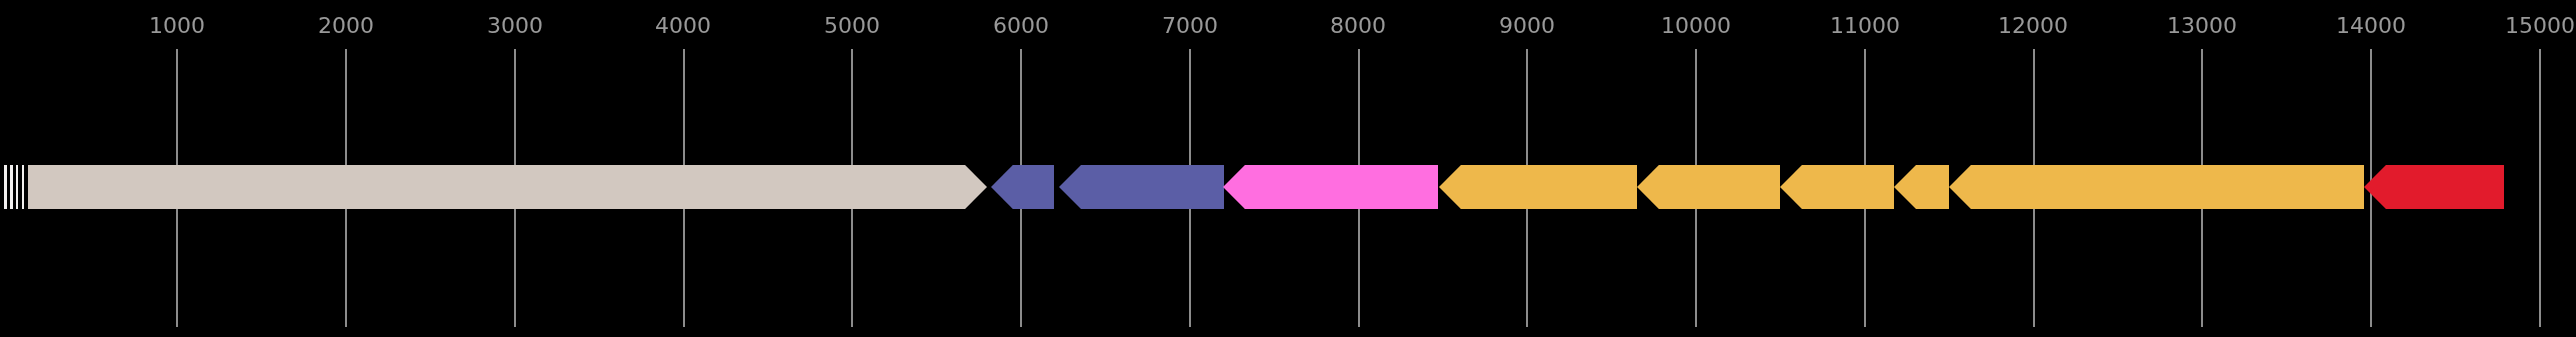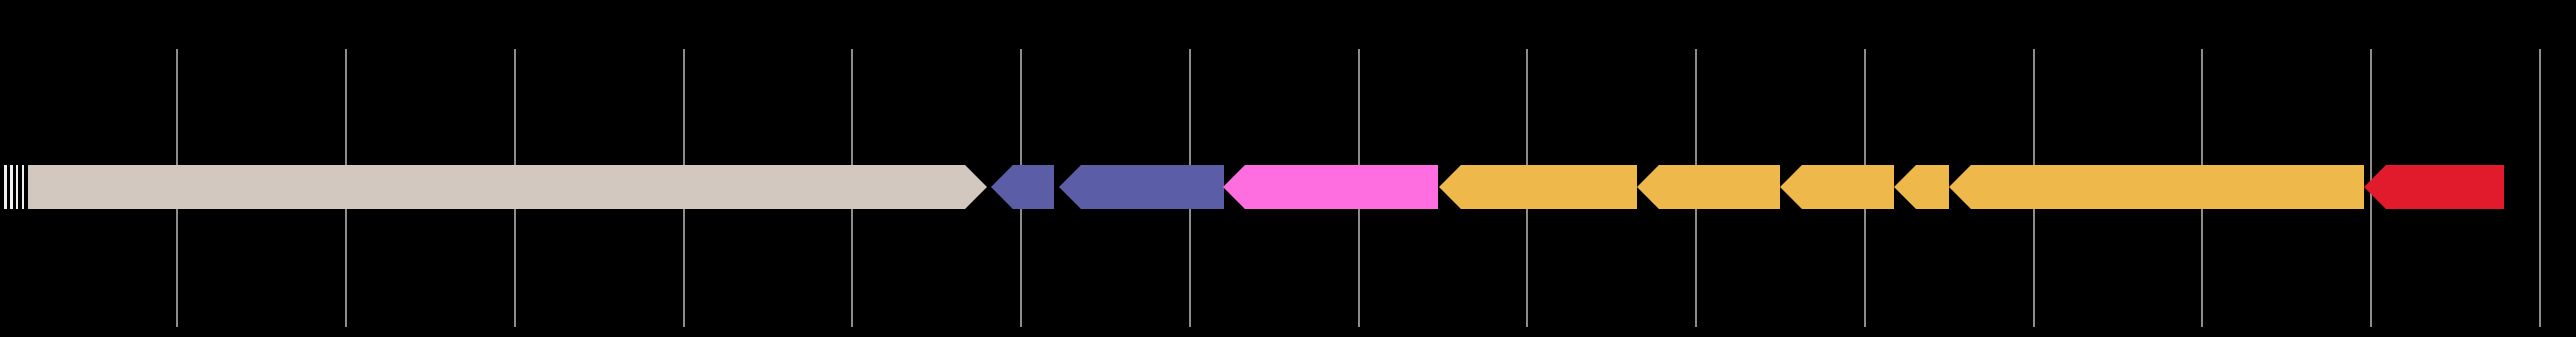--- a/index.html
+++ b/index.html
@@ -32,20 +32,37 @@
       <div class="gridline" style="left: 1358px; background: rgb(140, 140, 140);"></div>
       <div class="gridline" style="left: 1526px; background: rgb(140, 140, 140);"></div>
       <div class="gridline" style="left: 1695px; background: rgb(140, 140, 140);"></div>
       <div class="gridline" style="left: 1864px; background: rgb(140, 140, 140);"></div>
       <div class="gridline" style="left: 2033px; background: rgb(140, 140, 140);"></div>
       <div class="gridline" style="left: 2201px; background: rgb(140, 140, 140);"></div>
       <div class="gridline" style="left: 2370px; background: rgb(140, 140, 140);"></div>
       <div class="gridline" style="left: 2539px; background: rgb(140, 140, 140);"></div>
     </div>
 
+  <div id="axis">
+      <div class="tick-label" style="left: 177px;">1000</div>
+      <div class="tick-label" style="left: 346px;">2000</div>
+      <div class="tick-label" style="left: 515px;">3000</div>
+      <div class="tick-label" style="left: 683px;">4000</div>
+      <div class="tick-label" style="left: 852px;">5000</div>
+      <div class="tick-label" style="left: 1021px;">6000</div>
+      <div class="tick-label" style="left: 1190px;">7000</div>
+      <div class="tick-label" style="left: 1358px;">8000</div>
+      <div class="tick-label" style="left: 1527px;">9000</div>
+      <div class="tick-label" style="left: 1696px;">10000</div>
+      <div class="tick-label" style="left: 1865px;">11000</div>
+      <div class="tick-label" style="left: 2033px;">12000</div>
+      <div class="tick-label" style="left: 2202px;">13000</div>
+      <div class="tick-label" style="left: 2371px;">14000</div>
+      <div class="tick-label" style="left: 2540px;">15000</div>
+    </div>
 
   <div id="track">
       <div class="feature" title="feature-1" style="left: 8.4px; width: 979px;">
         <svg viewBox="0 0 1160 52" preserveAspectRatio="none">
           <polygon points="0,0 1134,0 1160,26 1134,52 0,52" fill="#d2c8c0"></polygon>
         </svg>
       </div>
       <div class="striped" style="left: 4.2px; width: 23.6px;">
         <div class="stripe" style="left: 2.5px; width: 3.4px;"></div>
         <div class="stripe" style="left: 8.4px; width: 3.4px;"></div>

